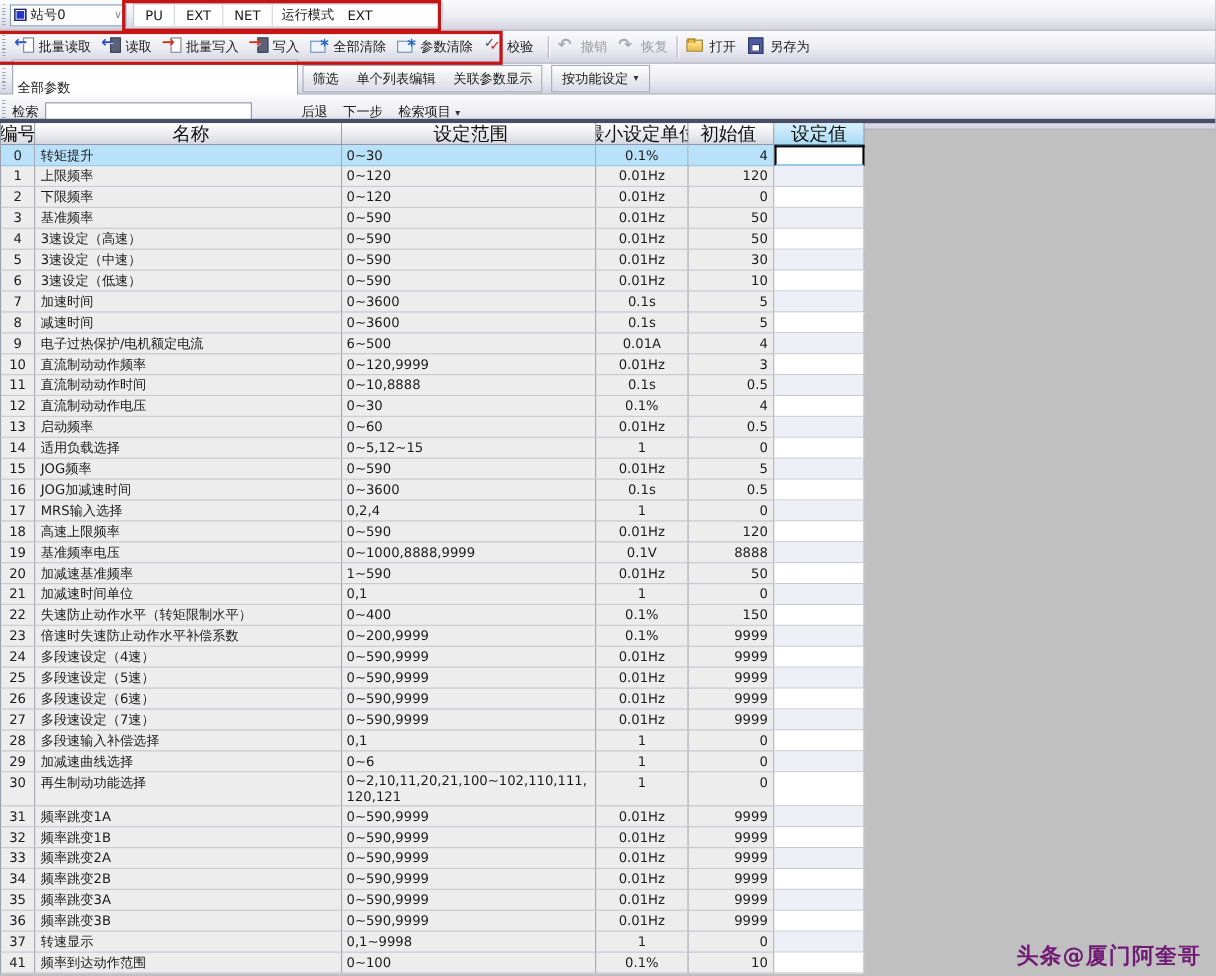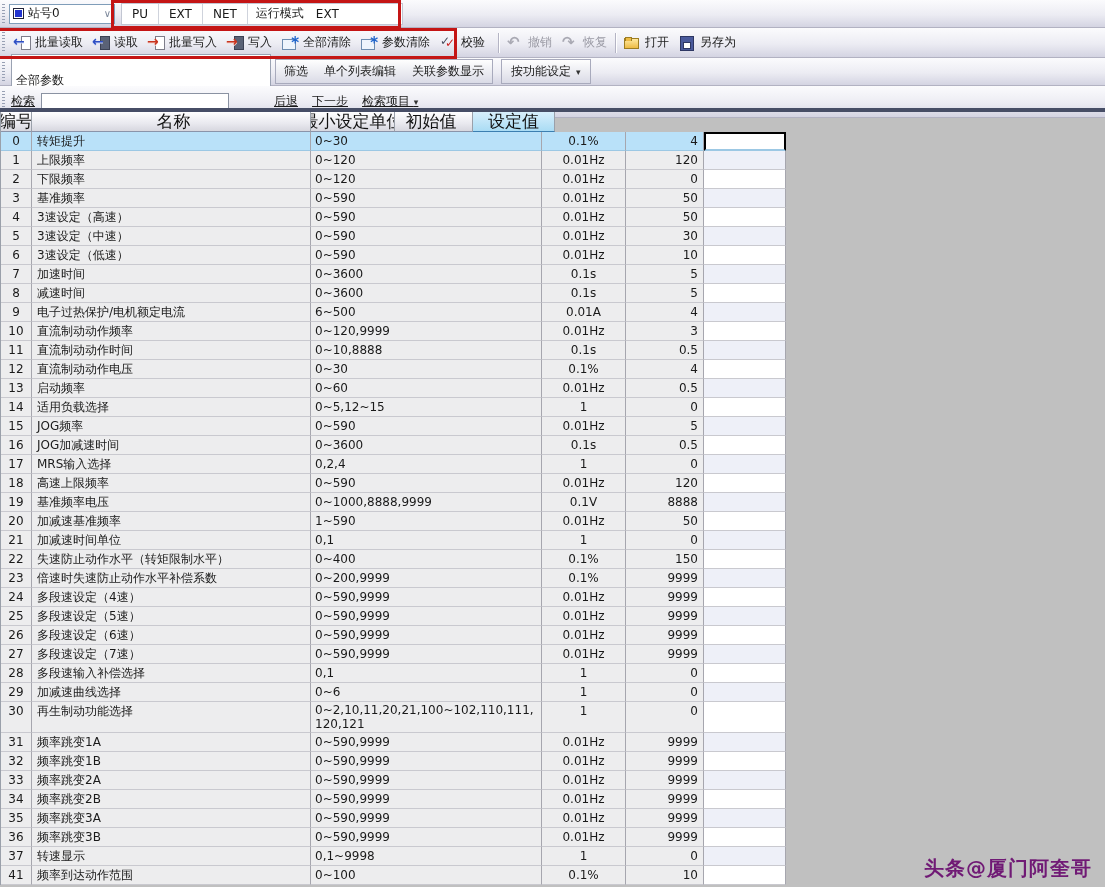--- a/index.html
+++ b/index.html
@@ -6,42 +6,42 @@
   html,body { width:1105px; height:887px; overflow:hidden; }
   body { font-family:"DejaVu Sans","Liberation Sans",sans-serif; font-size:12px; background:#c0c0c0; color:#1a1a1a; position:relative; }
 
   
   .tbar { position:absolute; left:0; right:0; display:flex; align-items:center;
           background:linear-gradient(180deg,#fbfbfd 0%,#ececf3 55%,#d4d4e2 100%);
           border-bottom:1px solid #b2b2c2; }
   #tbar1 { top:0; height:28px; }
   #tbar2 { top:28px; height:30px; }
   #tbar3 { top:58px; height:28px; }
-  #tbar4 { top:86px; height:32px;text-decoration:underline; }
+  #tbar4 { top:86px; height:32px; }
   .grip { width:3px; height:70%; margin:0 4px 0 2px; flex:none;
           background:repeating-linear-gradient(180deg,#98a0b4 0 1px,transparent 1px 3px); }
 
   
   .combo { display:flex; align-items:center; gap:4px; width:106px; height:20px;
            background:#fff; border:1px solid #7f9db9; padding:0 3px; }
   .combo .sq { width:11px; height:11px; background:#2334cf; border:1px solid #23243a;
                box-shadow:inset 0 0 0 1px #fff; flex:none; }
   .combo .txt { flex:1; }
   .combo .car { color:#7a8699; font-size:10px; }
 
   
   .modebar { display:flex; align-items:center; height:22px; background:#fff;
              border:1px solid #c2c6d2; margin-left:6px; width:282px; }
   .modebar .mbtn { padding:0 10px; height:100%; display:flex; align-items:center;
                    border-right:1px solid #cfd3dc; }
   .modebar .mlabel { padding:0 6px 0 8px; }
   .modebar .mval { padding:0 6px; }
 
   
-  .tbtn { display:flex; align-items:center; gap:4px; padding:3px 5px; white-space:nowrap; cursor:default; }
+  .tbtn { display:flex; align-items:flex-start; gap:4px; padding:3px 5px; white-space:nowrap; cursor:default; }
   .tbtn.disabled { color:#9c9ca6; }
   .vsep { width:1px; height:20px; background:#b4b4c4; margin:0 3px; box-shadow:1px 0 0 #fff; flex:none; }
 
   
   .ic { width:17px; height:14px; position:relative; display:inline-block; flex:none; }
   .ic-page-r::before { content:""; position:absolute; right:0; top:0; width:8px; height:12px;
                        background:#fff; border:1px solid #7d7d8a; }
   .ic-page-dark::before { content:""; position:absolute; right:0; top:0; width:8px; height:12px;
                        background:#5a6276; border:1px solid #3c4254; }
   .arr-l::after { content:"\2190"; position:absolute; left:-1px; top:-3px; font-weight:bold;
@@ -215,20 +215,21 @@
 
 <div id="darkstrip"></div>
 
 <div class="redbox" id="red1"></div>
 <div class="redbox" id="red2"></div>
 
 <div id="grid">
   <div class="hrow">
     <div class="hcell c-no">编号</div>
     <div class="hcell c-name">名称</div>
+    <div class="hcell c-range">设定范围</div>
     <div class="hcell c-unit">最小设定单位</div>
     <div class="hcell c-init">初始值</div>
     <div class="hcell c-val hl">设定值</div>
   </div>
   <div>
       <div class="row selected">
     <div class="cell c-no">0</div>
     <div class="cell c-name">转矩提升</div>
     <div class="cell c-range">0~30</div>
     <div class="cell c-unit">0.1%</div>

